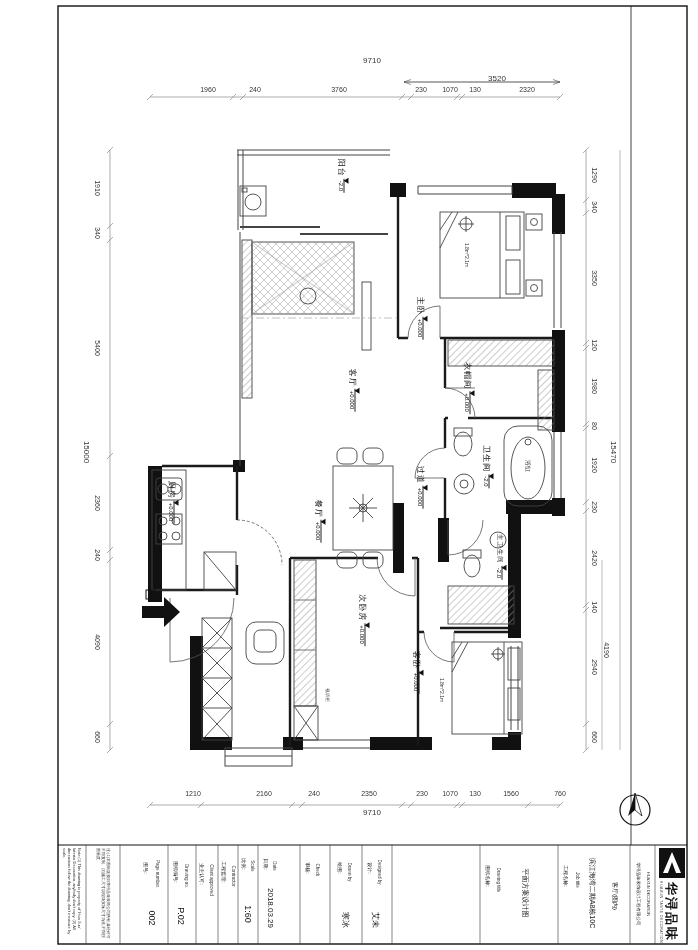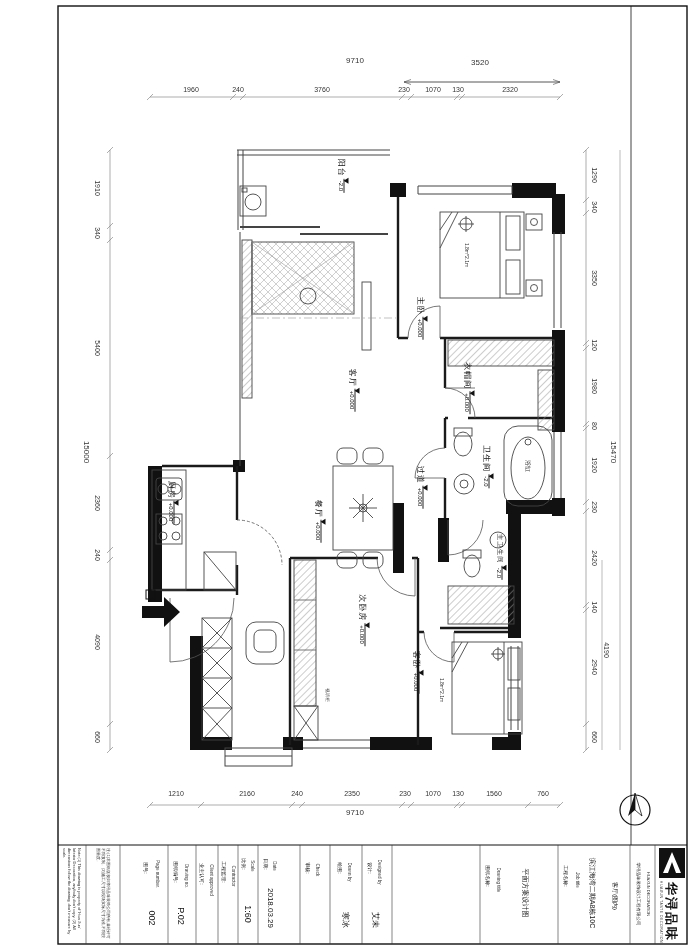--- a/index.html
+++ b/index.html
@@ -1,19 +1,19 @@
 <!DOCTYPE html>
 <html><head>
 <meta charset="utf-8">
 <style>
   html,body{margin:0;padding:0;background:#fff;}
   #sheet{position:relative;width:698px;height:950px;background:#fff;overflow:hidden;
          font-family:"Liberation Sans","DejaVu Sans",sans-serif;color:#222;}
   svg{position:absolute;left:0;top:0;}
-  .hd{position:absolute;transform:translate(-50%,-50%);font-size:7px;color:#333;white-space:nowrap;}
+  .hd{position:absolute;transform:translate(-50%,-50%);font-size:7px;color:#333;white-space:nowrap;margin-left:17px;}
   .vd{position:absolute;transform:translate(-50%,-50%) rotate(90deg);font-size:7px;color:#333;white-space:nowrap;}
   .big{font-size:8px;}
   .room{position:absolute;transform:translate(-50%,-50%) rotate(90deg);display:flex;flex-direction:row;align-items:center;gap:2px;white-space:nowrap;}
   .rname{font-size:8px;letter-spacing:1px;color:#111;}
   .relev{font-size:6px;border-top:1px solid #222;padding:0 2px;position:relative;color:#111;}
   .relev::before{content:"";position:absolute;left:-1px;top:-5px;width:0;height:0;
      border-left:3px solid transparent;border-right:3px solid transparent;border-top:5px solid #111;}
   .ann{position:absolute;transform:translate(-50%,-50%) rotate(90deg);font-size:5px;color:#333;white-space:nowrap;}
   .tcn{position:absolute;transform:translate(-50%,-50%) rotate(90deg);font-size:5px;color:#111;white-space:nowrap;}
   .ten{position:absolute;transform:translate(-50%,-50%) rotate(90deg);font-size:4.5px;color:#333;white-space:nowrap;}
@@ -252,21 +252,21 @@
   </g>
 
   <g>
     <circle cx="635" cy="810" r="15" fill="none" stroke="#111" stroke-width="1.2"></circle>
     <polygon points="635,793 628,816 635,810" fill="#111"></polygon>
     <polygon points="635,793 642,816 635,810" fill="none" stroke="#111" stroke-width="0.8"></polygon>
   </g>
 </svg>
 
 <span class="hd big" style="left:355px;top:60px">9710</span>
-<span class="hd big" style="left:480px;top:62px">3520</span>
+<span class="hd big" style="left:480px;top:78px">3520</span>
 <span class="hd" style="left:191px;top:89px">1960</span>
 <span class="hd" style="left:238px;top:89px">240</span>
 <span class="hd" style="left:322px;top:89px">3760</span>
 <span class="hd" style="left:404px;top:89px">230</span>
 <span class="hd" style="left:433px;top:89px">1070</span>
 <span class="hd" style="left:458px;top:89px">130</span>
 <span class="hd" style="left:510px;top:89px">2320</span>
 
 <span class="hd" style="left:176px;top:793px">1210</span>
 <span class="hd" style="left:247px;top:793px">2160</span>

